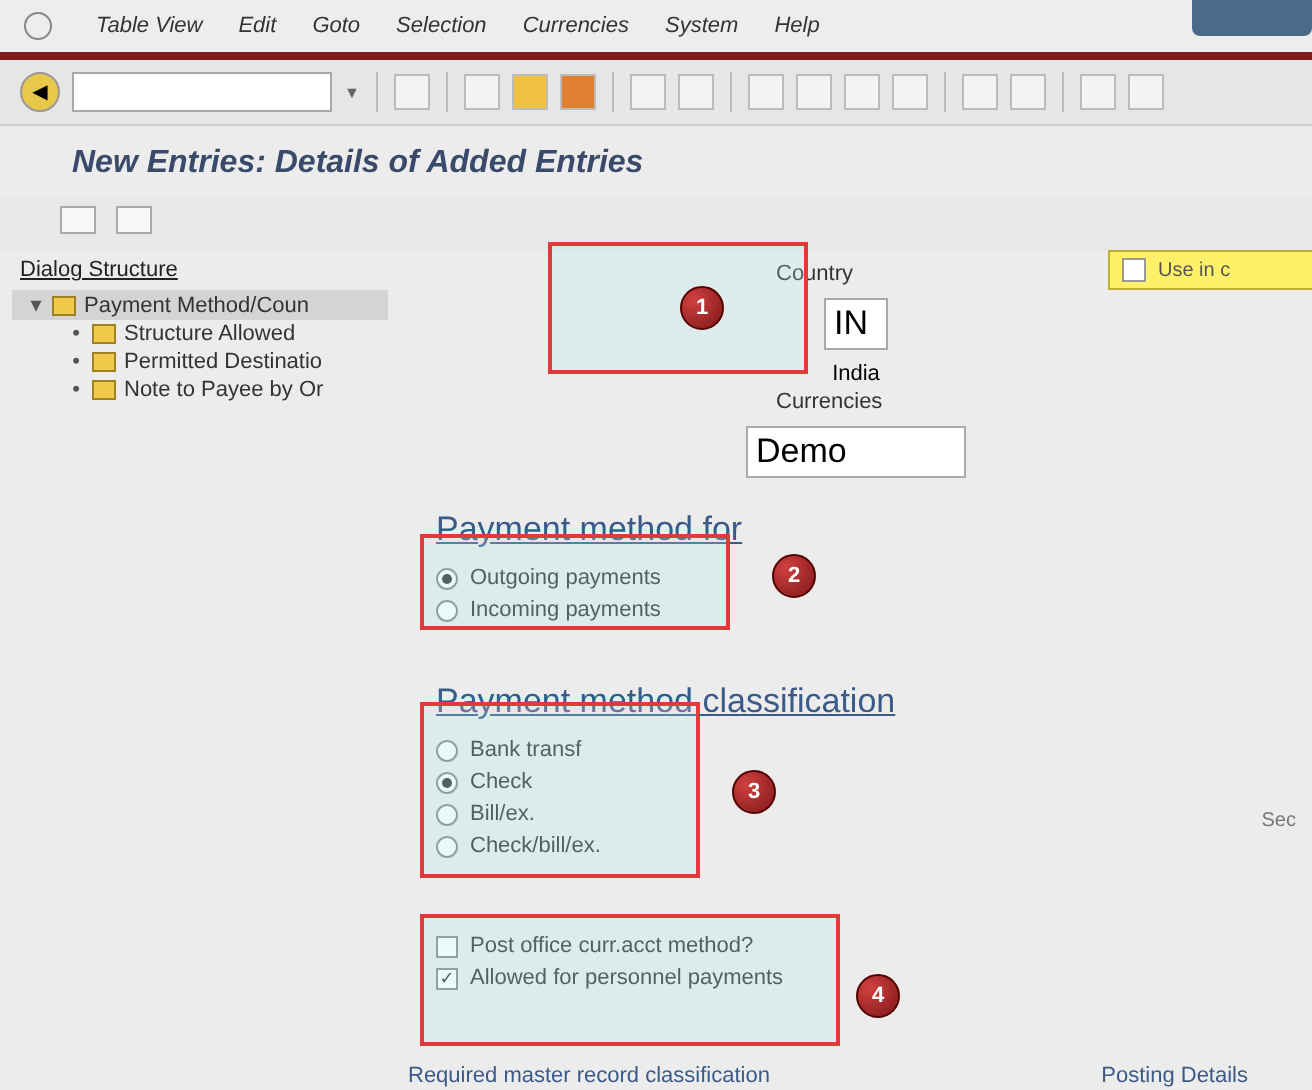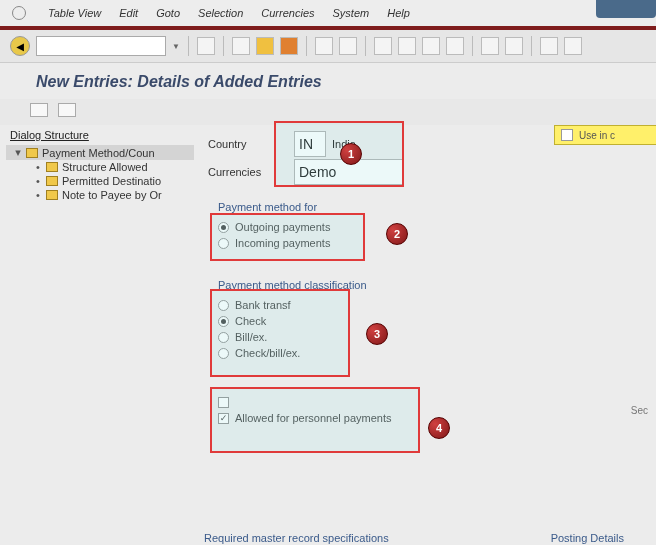--- a/index.html
+++ b/index.html
@@ -138,31 +138,32 @@
     flex: 1;
     padding: 4px 8px;
     position: relative;
     background: #ececec;
   }
   .form-row {
     display: flex;
     align-items: center;
     margin: 2px 0;
     gap: 6px;
+    flex-direction: column;
   }
   .form-label {
     width: 80px;
     color: #333;
   }
   .form-input {
     height: 18px;
     border: 1px solid #aaa;
     background: #fff;
     padding: 12px 4px;
-    font-size: 14px;
+    font-size: 17px;
   }
   .highlight-box {
     position: absolute;
     border: 2px solid #e03a3a;
     background: rgba(180, 230, 230, 0.25);
     pointer-events: none;
   }
   .callout {
     position: absolute;
     width: 22px; height: 22px;
@@ -177,22 +178,23 @@
     border: 1px solid #500;
     z-index: 5;
   }
   .groupbox {
     margin-top: 12px;
     padding: 8px 10px;
     position: relative;
   }
   .groupbox-title {
     color: #3a5a8a;
-    font-size: 11px;
+    font-size: 17px;
     margin-bottom: 6px;
+    text-decoration: underline;
   }
   .radio-row, .check-row {
     display: flex;
     align-items: center;
     gap: 6px;
     padding: 2px 0;
     color: #333;
   }
   .radio-dot, .check-box {
     width: 11px; height: 11px;
@@ -385,27 +387,28 @@
         <span class="radio-dot"></span>
         <span>Check/bill/ex.</span>
       </div>
       <div class="highlight-box" style="top:18px; left:2px; width:140px; height:88px;"></div>
       <div class="callout" style="top:52px; left:158px;">3</div>
     </div>
 
     <div class="groupbox" style="margin-top:18px">
       <div class="check-row">
         <span class="check-box"></span>
+        <span>Post office curr.acct method?</span>
       </div>
       <div class="check-row">
         <span class="check-box checked"></span>
         <span>Allowed for personnel payments</span>
       </div>
       <div class="highlight-box" style="top:0px; left:2px; width:210px; height:66px;"></div>
       <div class="callout" style="top:30px; left:220px;">4</div>
     </div>
 
     <div class="side-label">Sec</div>
 
-    <div class="bottom-left-title">Required master record specifications</div>
+    <div class="bottom-left-title">Required master record classification</div>
     <div class="bottom-right-title">Posting Details</div>
   </div>
 </div>
 
 </body></html>

